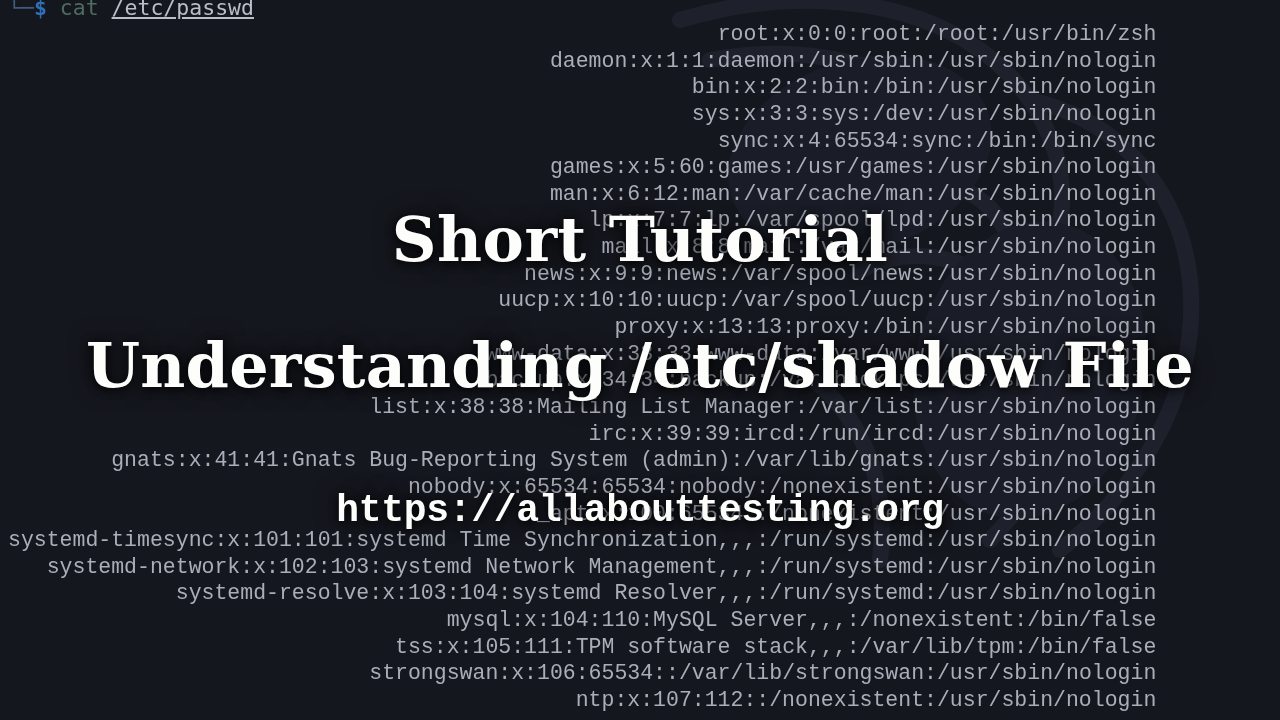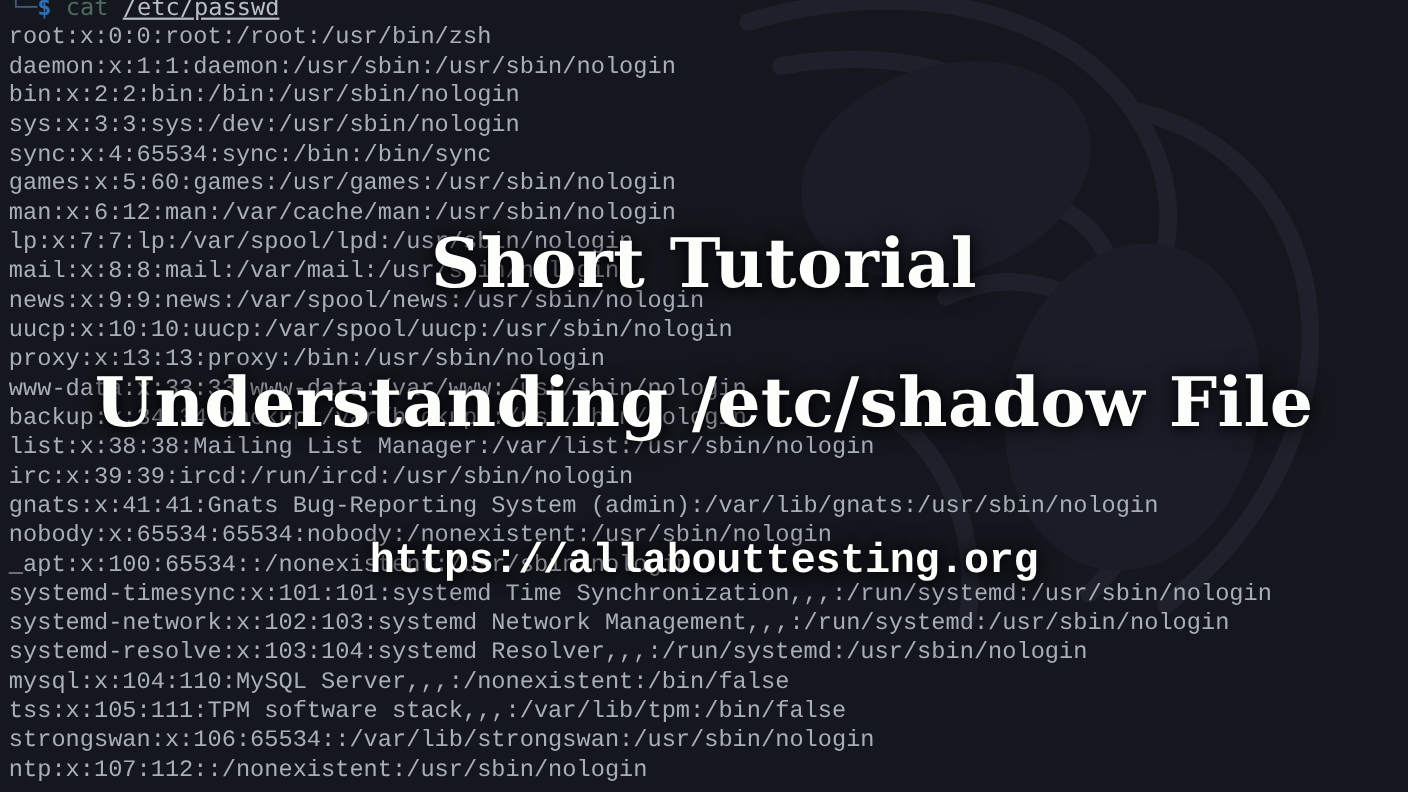--- a/index.html
+++ b/index.html
@@ -29,20 +29,21 @@
   
   #terminal {
     position:absolute;
     left:0; top:0; right:0; bottom:0;
     padding:0 0 0 8px;
     font-size:21.5px;
     line-height:26.65px;
     letter-spacing:0px;
     color:#a9aeb8;
     white-space:pre;
+    text-align:right;
   }
   .tline { white-space:pre; display:block; height:26.65px;font-family:Liberation Mono, monospace; }
 
   
   #promptline {
     position:absolute;
     left:8px; top:-5px;
     height:26.65px;
     white-space:pre;
     font-size:21.5px;

